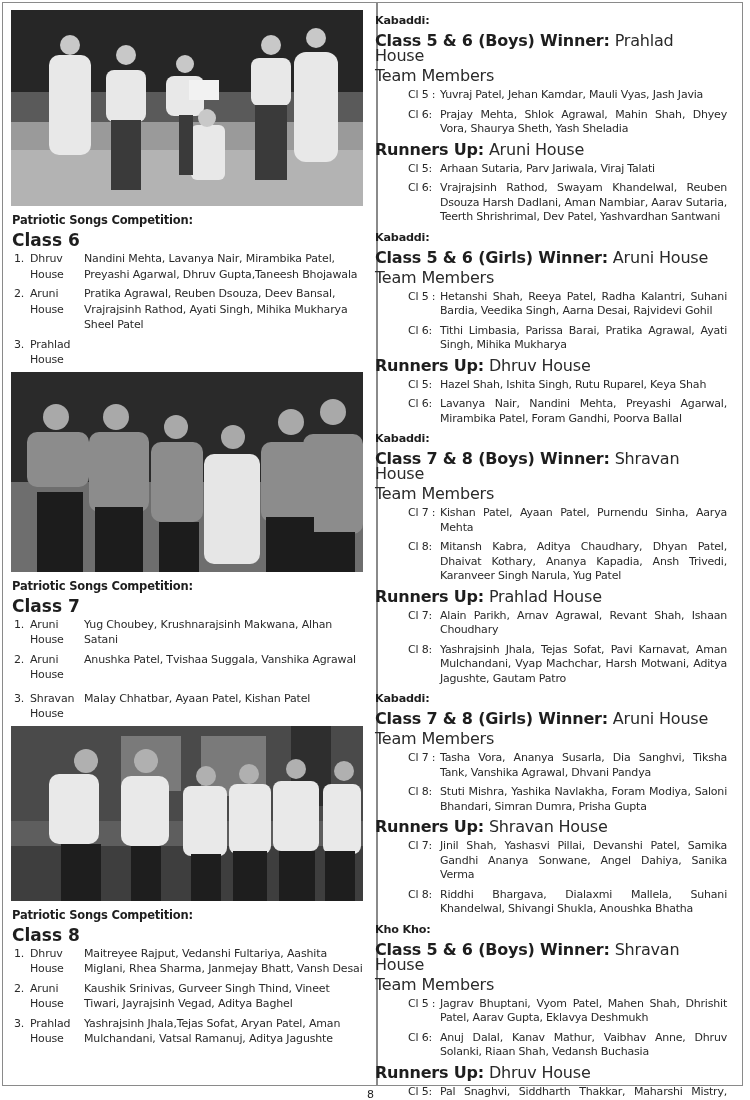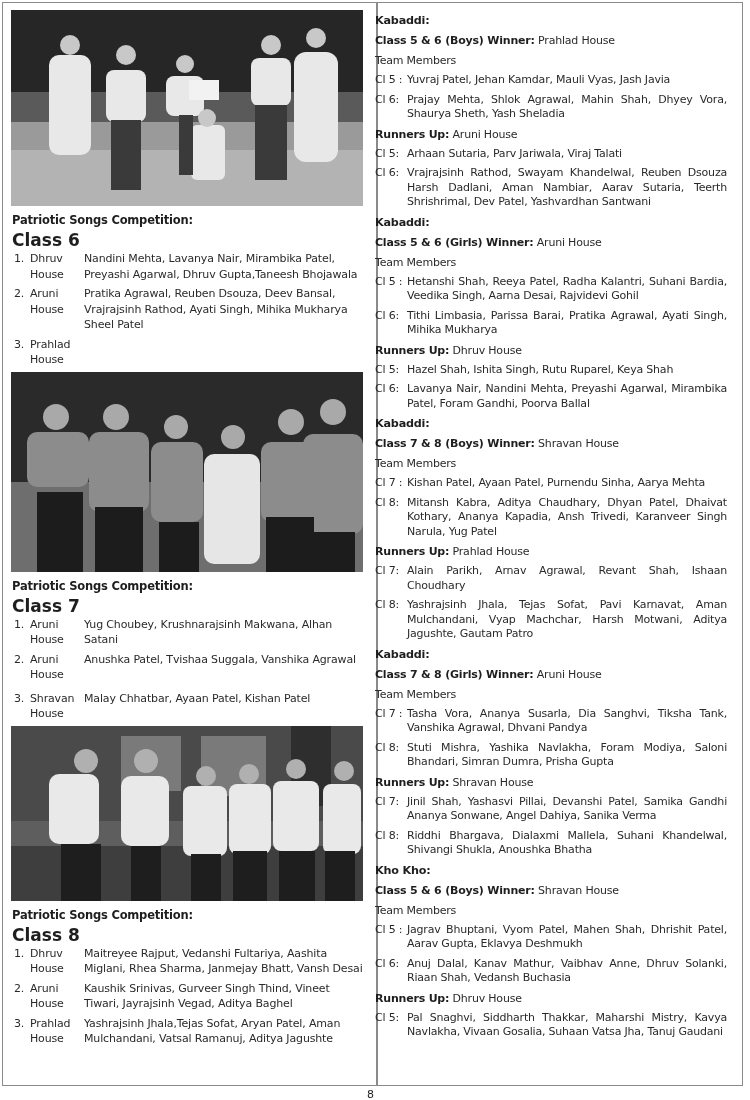--- a/index.html
+++ b/index.html
@@ -12,23 +12,23 @@
   .col-right { position:absolute; left:372px; top:10px; width:352px; }
   .photo { width:352px; background:#3b3b3b; position:relative; overflow:hidden; }
   .photo svg { display:block; }
   .sec-title { font-weight:bold; font-size:11.5px; margin:6px 0 0 1px; line-height:16px; color:#1e1e1e; letter-spacing:-0.2px; }
   .class-title { font-weight:bold; font-size:17px; margin:4px 0 3px 1px; line-height:16px; color:#1e1e1e; }
   .entry { display:flex; font-size:11px; line-height:15.5px; margin-bottom:4px; letter-spacing:-0.15px; }
   .entry .num { width:16px; padding-left:3px; }
   .entry .house { width:54px; }
   .entry .members { flex:1; }
   .r-head { font-weight:bold; font-size:11.2px; line-height:15px; margin-bottom:5px; color:#1e1e1e; letter-spacing:-0.2px; }
-  .r-line { font-size:11px; line-height:15px; margin-bottom:5px; letter-spacing:-0.2px; }
+  .r-line { font-size:16px; line-height:15px; margin-bottom:5px; letter-spacing:-0.2px; }
   .r-line b { color:#1e1e1e; }
-  .cl { display:flex; font-size:11px; line-height:14.5px; margin-bottom:5px; letter-spacing:-0.2px; }
+  .cl { display:flex; font-size:11px; line-height:14.5px; margin-bottom:5px; letter-spacing:-0.2px;margin-left:33px; }
   .cl .lbl { width:32px; flex-shrink:0; }
   .cl .txt { flex:1; text-align:justify; }
   .page-num { position:absolute; top:1088px; left:367px; font-size:11px; color:#222; }
 </style>
 </head>
 <body>
 
 <div class="page">
   <div class="divider"></div>
 

